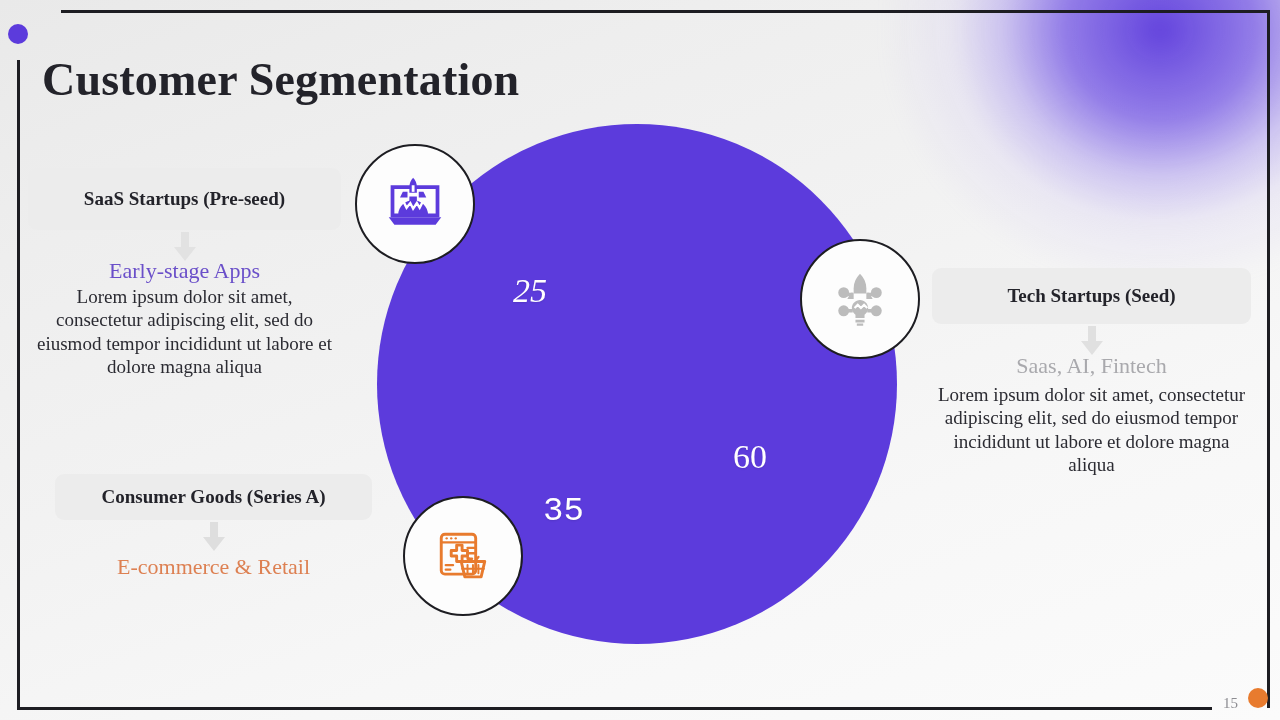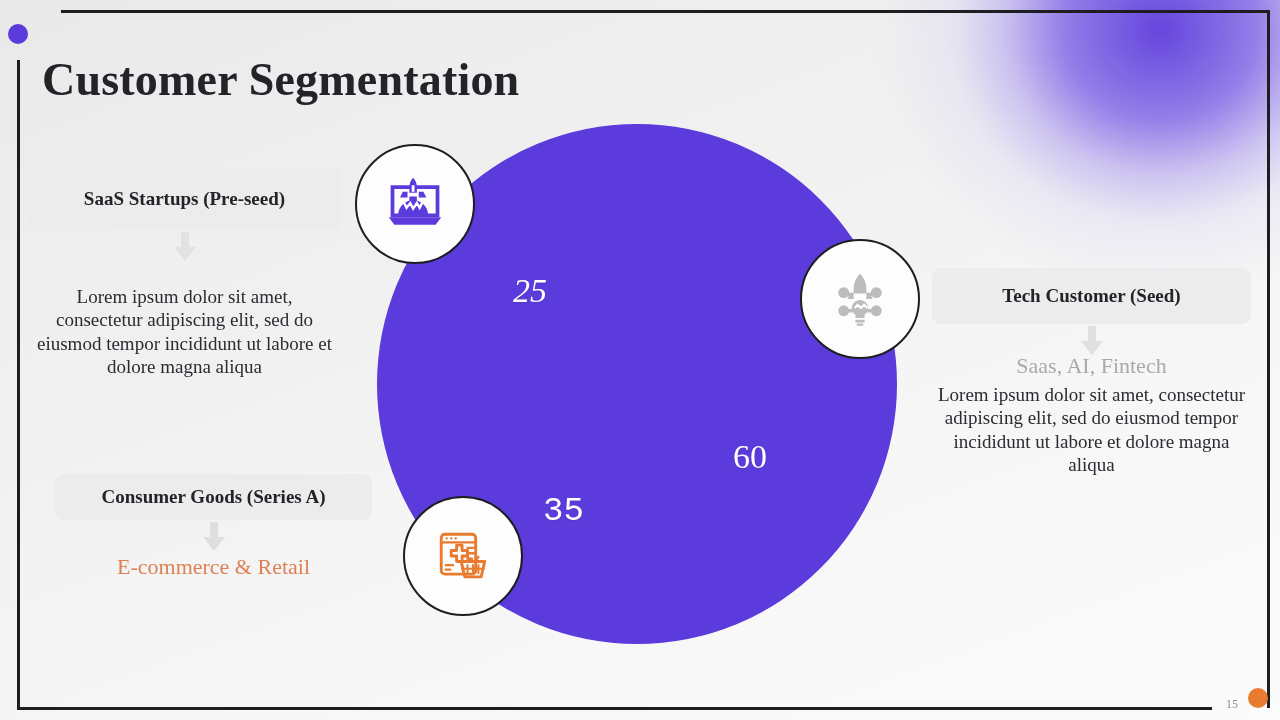--- a/index.html
+++ b/index.html
@@ -97,21 +97,21 @@
     color: #23232a;
     letter-spacing: 0.2px;
     white-space: nowrap;
     text-align: center;
   }
 
   #page-number {
     position: absolute;
     right: 42px;
     bottom: 8px;
-    font-size: 12px;
+    font-size: 15px;
     color: #8d8d92;
   }
 
   
   #pie-wrap {
     position: absolute;
     left: 377px;
     top: 124px;
     width: 520px;
     height: 520px;
@@ -270,38 +270,39 @@
         <path d="M13 42h8M13 47h5" stroke-width="2.6"></path>
         <path d="M30 38h26l-4 17H34z"></path>
         <path d="M37 33l4 5M49 33l-4 5" stroke-width="2.6"></path>
         <path d="M37 42v9M43 42v9M49 42v9M31 46h24" stroke-width="2.2"></path>
       </svg>
     </span>
   </div>
 
   <div class="label-chip" id="chip-saas">SaaS Startups (Pre-seed)</div>
   <div class="label-chip" id="chip-goods">Consumer Goods (Series A)</div>
-  <div class="label-chip" id="chip-tech">Tech Customer (Seed)</div>
+  <div class="label-chip" id="chip-tech">Tech Startups (Seed)</div>
 
   <span class="down-arrow" id="arrow-saas">
     <svg width="28" height="30" viewBox="0 0 28 30">
         <path d="M10 0h8v15h7l-11 14L3 15h7z" fill="#e2e2e2"></path>
       </svg>
   </span>
   <span class="down-arrow" id="arrow-goods">
     <svg width="28" height="30" viewBox="0 0 28 30">
         <path d="M10 0h8v15h7l-11 14L3 15h7z" fill="#dedede"></path>
       </svg>
   </span>
   <span class="down-arrow" id="arrow-tech">
     <svg width="28" height="30" viewBox="0 0 28 30">
         <path d="M10 0h8v15h7l-11 14L3 15h7z" fill="#e0e0e0"></path>
       </svg>
   </span>
 
+  <div class="sub-head" id="sub-saas">Early-stage Apps</div>
   <div class="body-text" id="body-saas">Lorem ipsum dolor sit amet, consectetur adipiscing elit, sed do eiusmod tempor incididunt ut labore et dolore magna aliqua</div>
 
   <div class="sub-head" id="sub-goods">E-commerce &amp; Retail</div>
 
   <div class="sub-head" id="sub-tech">Saas, AI, Fintech</div>
   <div class="body-text" id="body-tech">Lorem ipsum dolor sit amet, consectetur adipiscing elit, sed do eiusmod tempor incididunt ut labore et dolore magna aliqua</div>
 
   <div id="page-number">15</div>
 </div>
 

